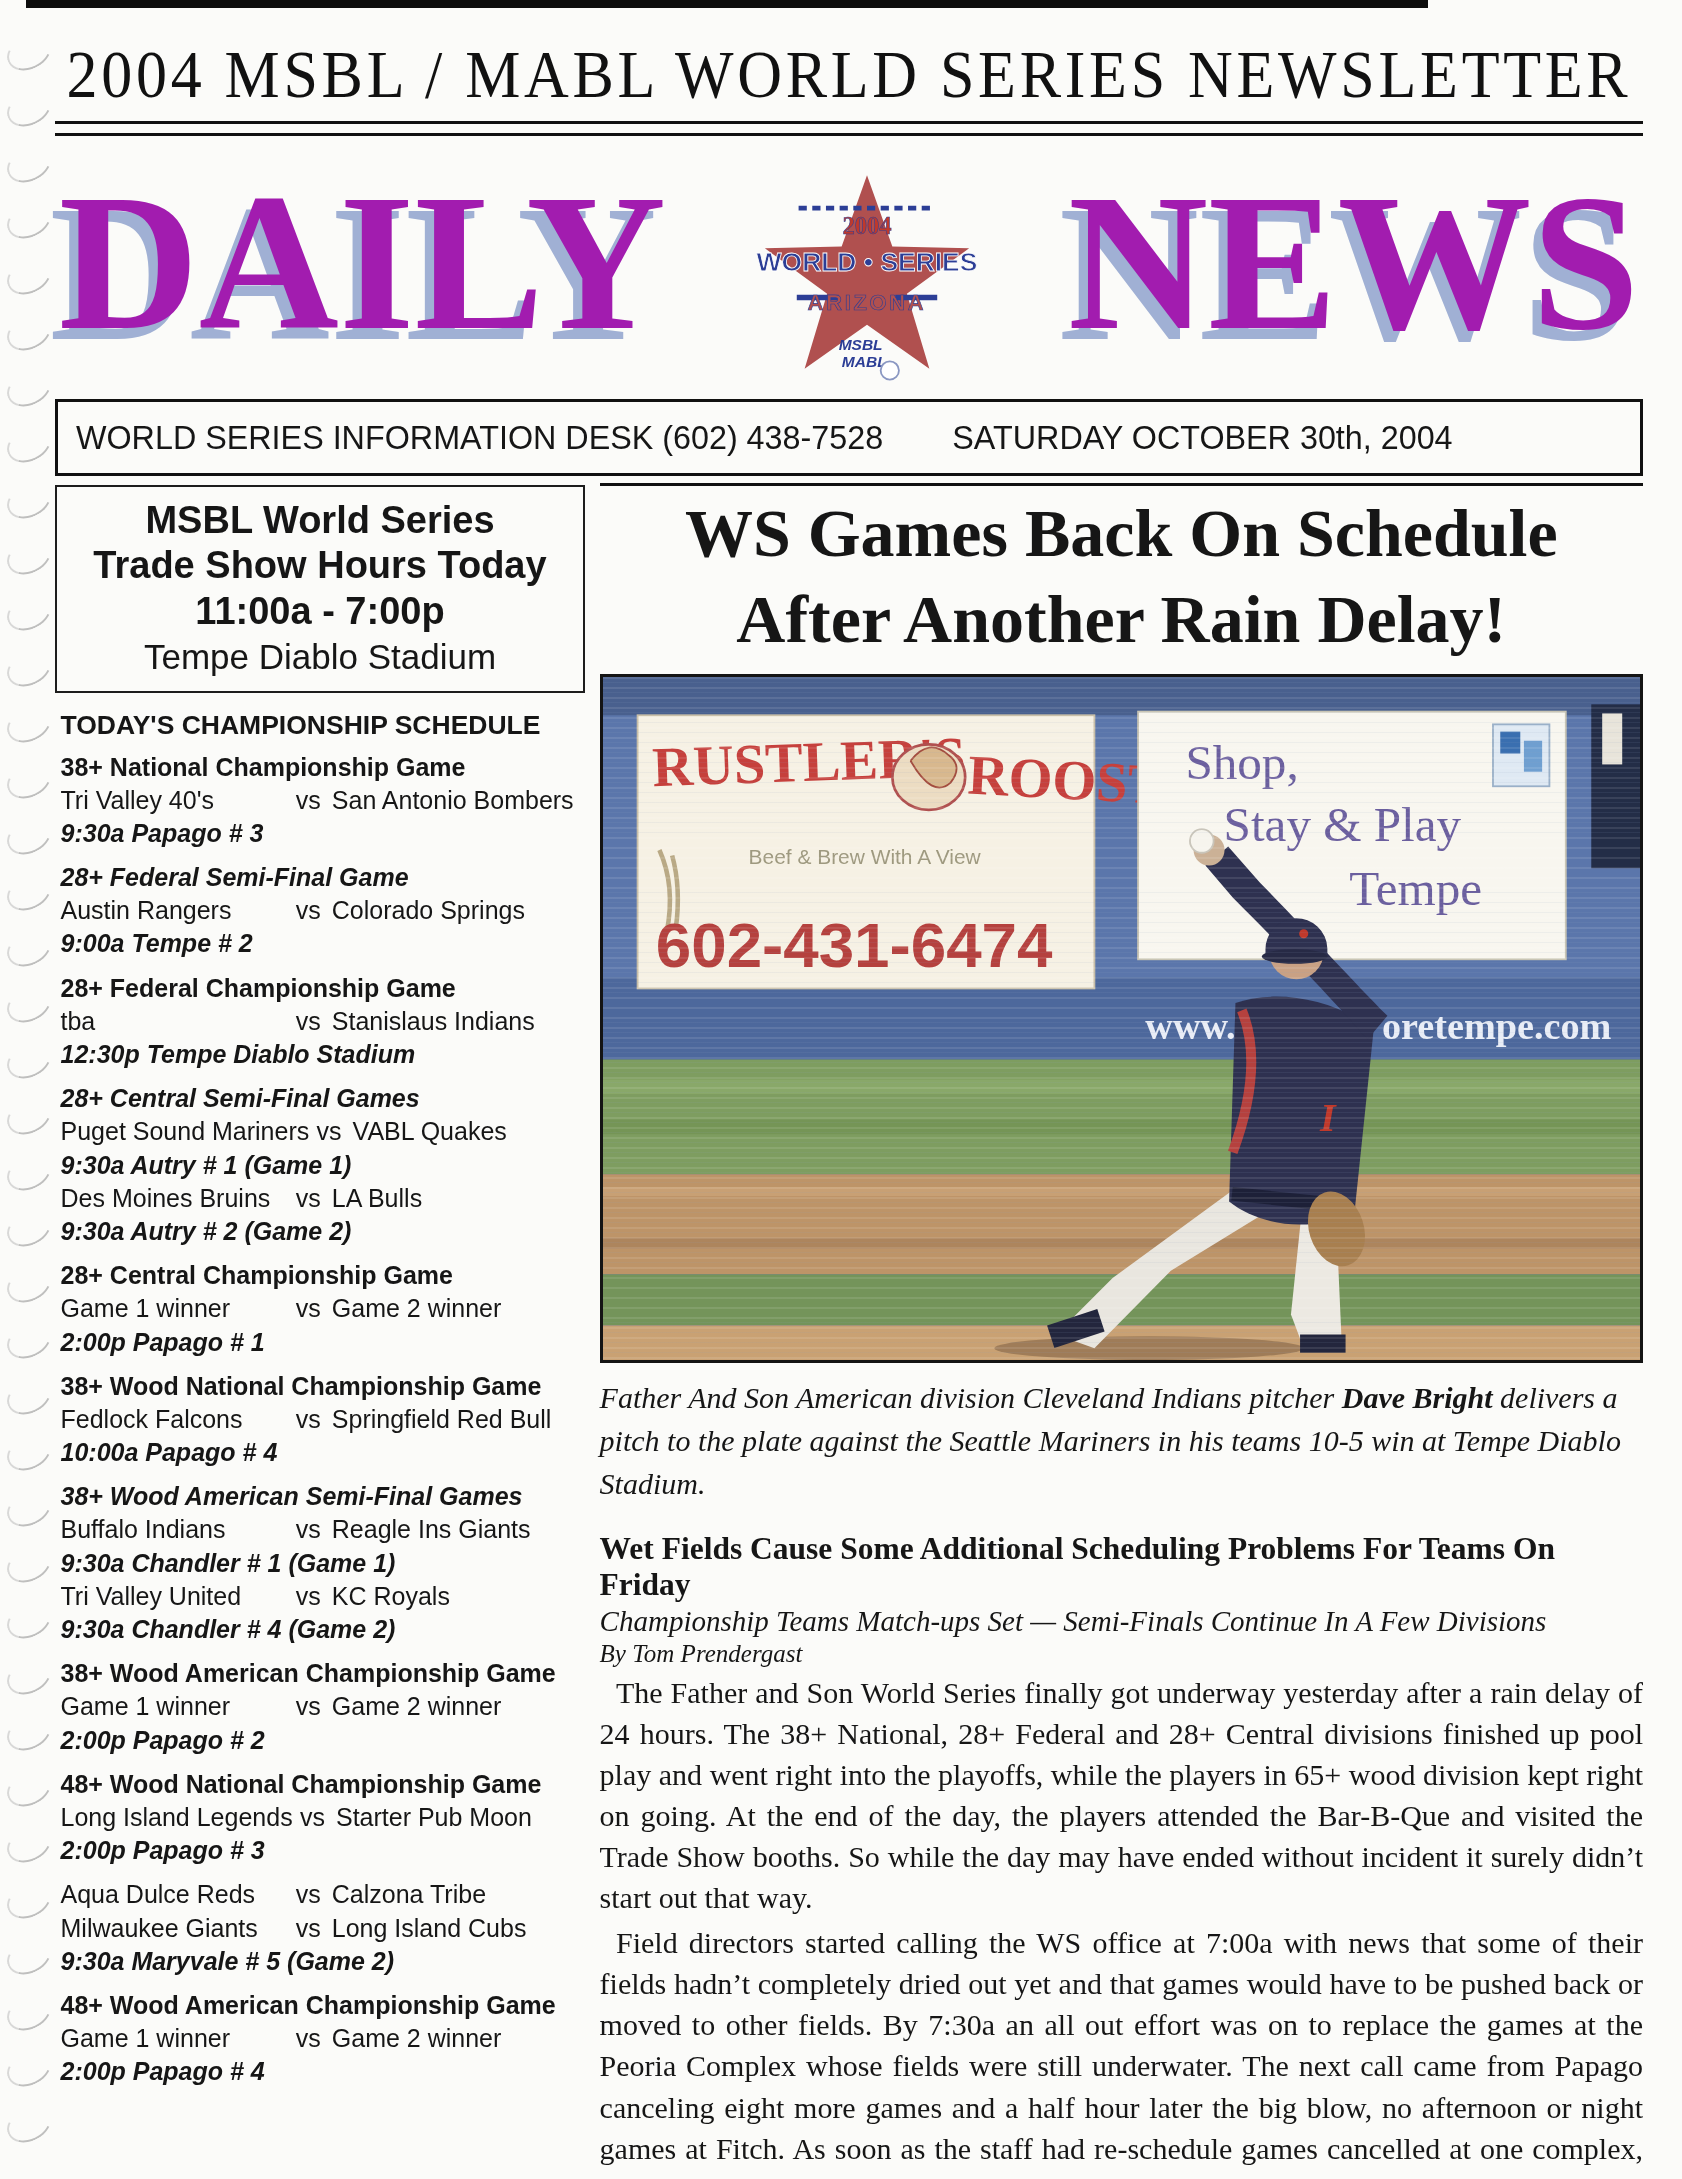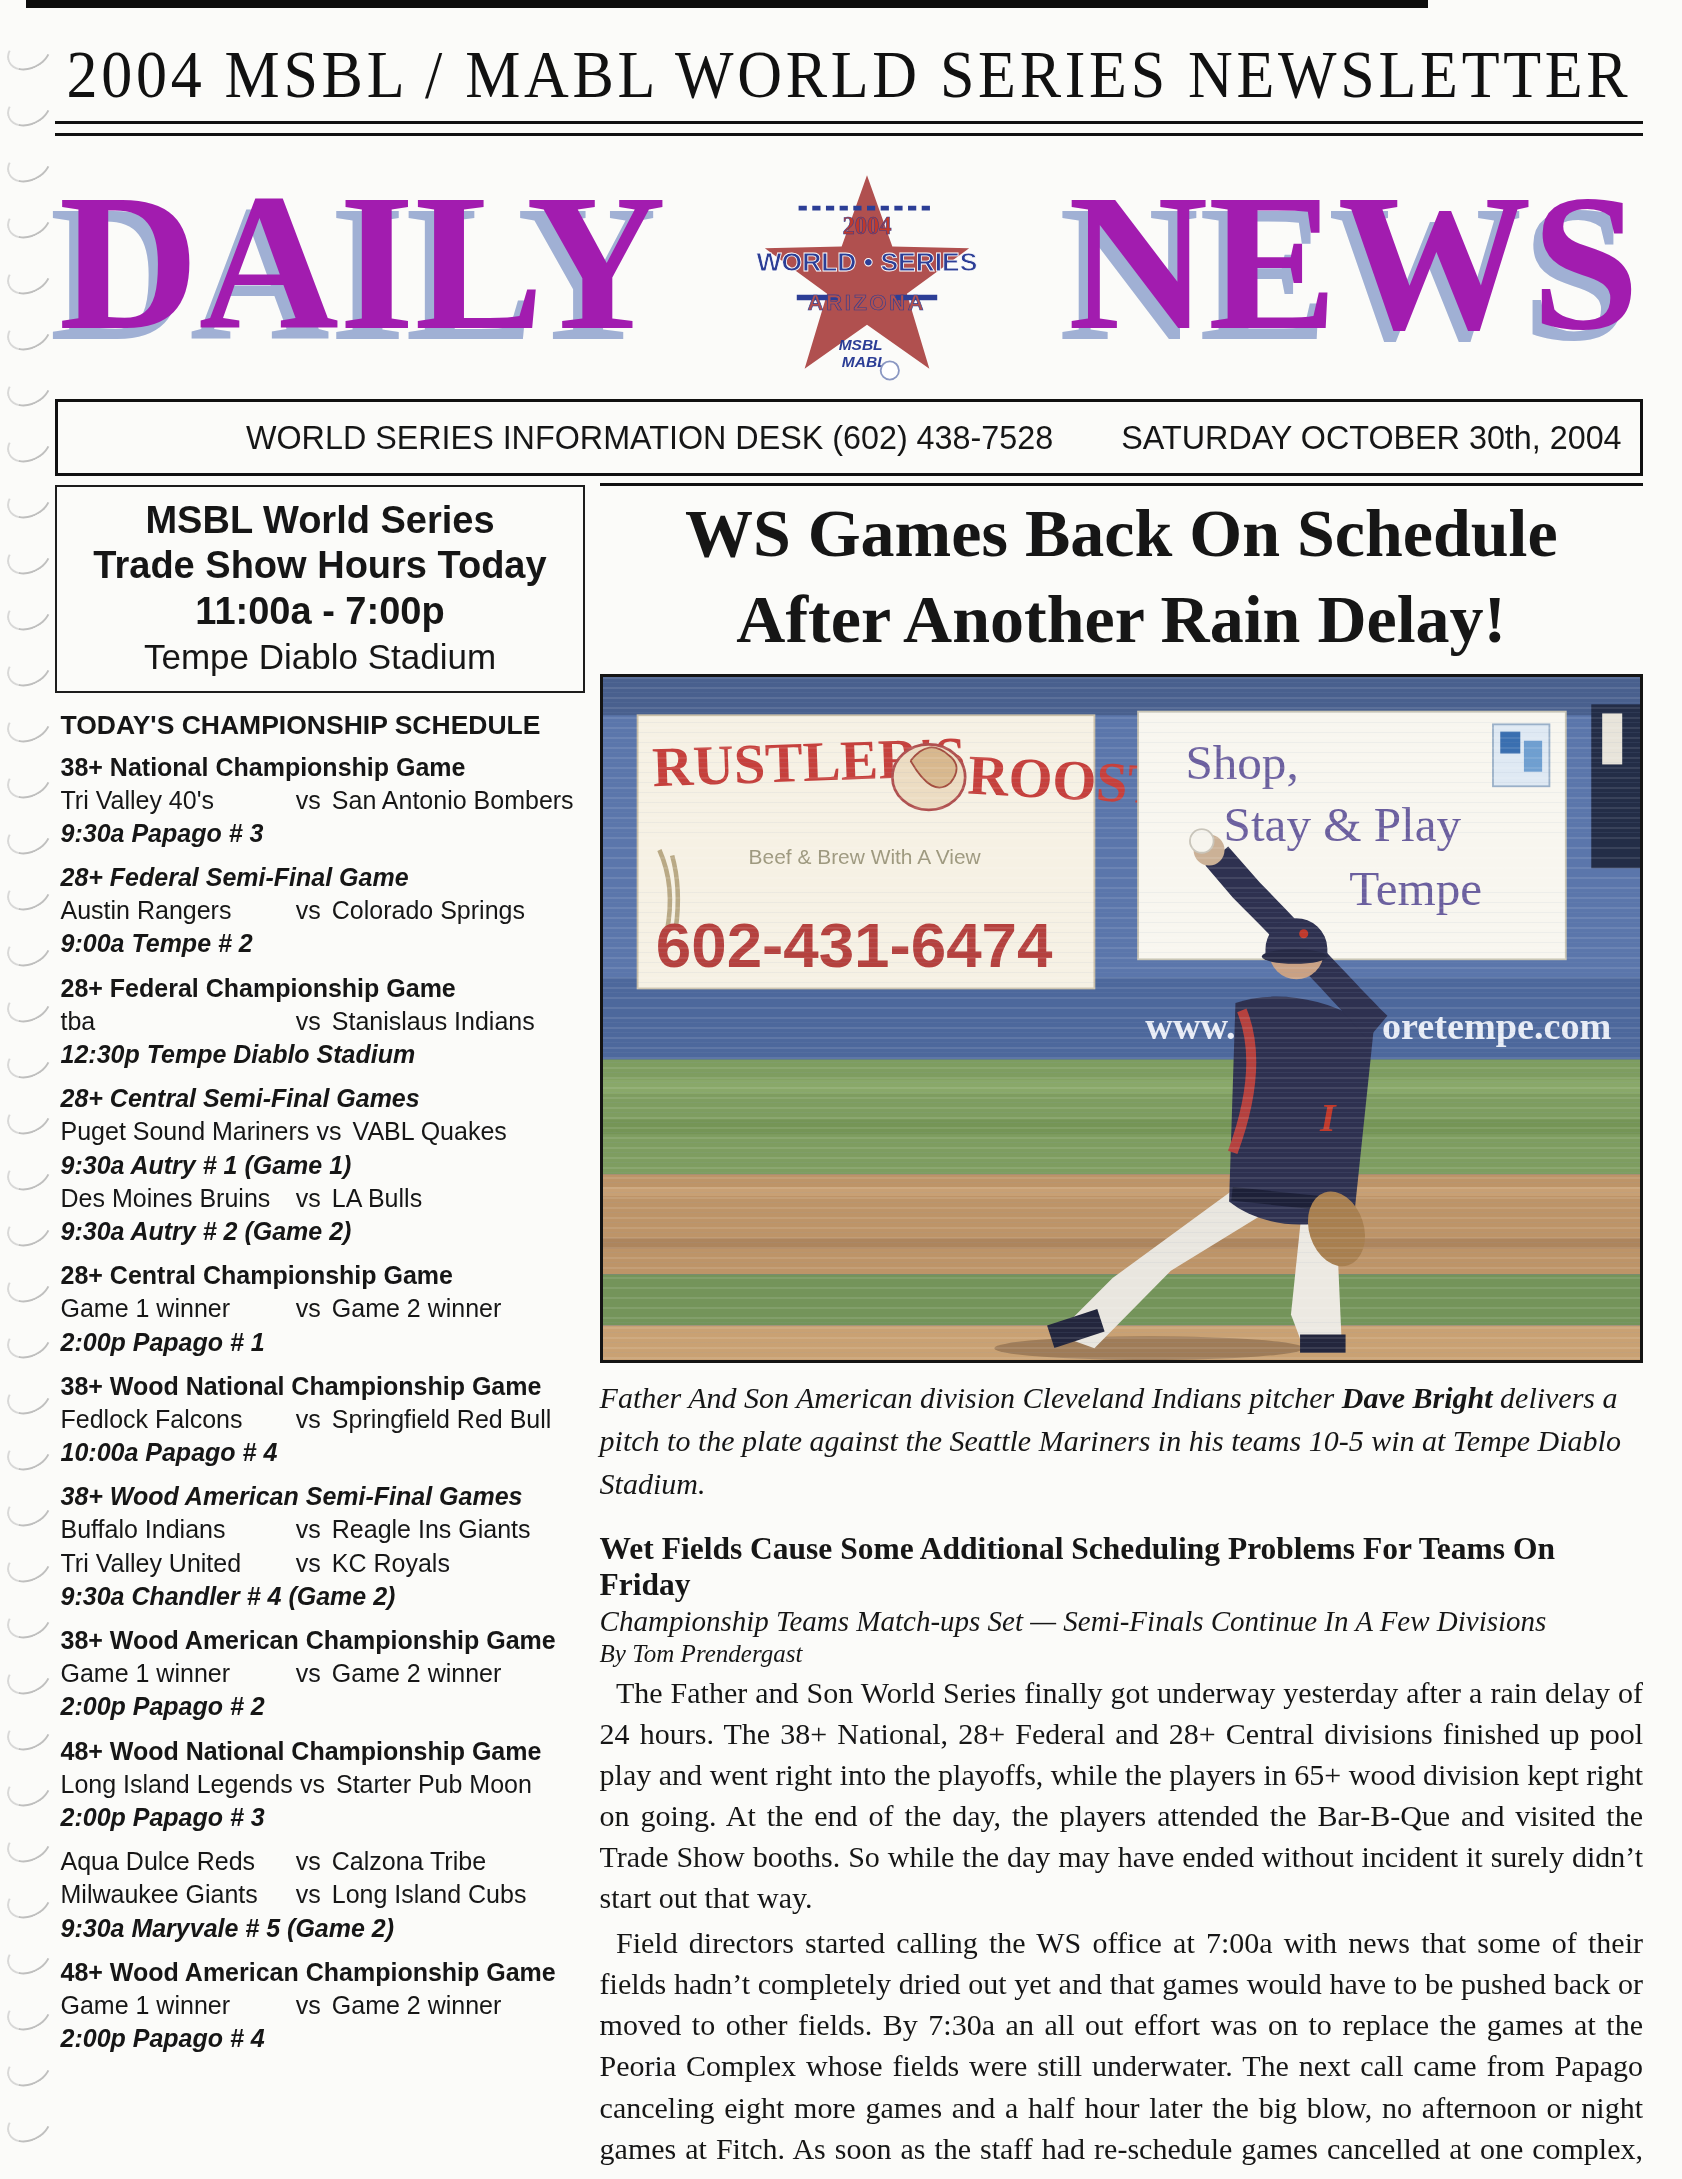--- a/index.html
+++ b/index.html
@@ -19,21 +19,21 @@
   .nl-title{margin-top:24px;text-align:center;font-family:"Liberation Serif",serif;
     font-size:62px;letter-spacing:3.7px;transform:scaleY(1.08);white-space:nowrap;color:#111}
   .rules{margin-top:11px;height:9.1px;border-top:3.7px solid #111;border-bottom:3.7px solid #111}
 
   .masthead{display:flex;justify-content:space-between;align-items:flex-start;height:263px;padding:0 3.7px}
   .mast-word{font-family:"Liberation Serif",serif;font-weight:bold;font-size:194px;line-height:254px;
     color:#a21caf;text-shadow:-9.1px 11px 0 #a0b0d4;white-space:nowrap}
   .mast-logo{width:228px;height:230px;margin-top:31px;flex:none}
 
   .infobar{border:3.7px solid #111;height:71px;display:flex;align-items:center;
-    justify-content:flex-end;padding:0 18.3px;font-size:34px;white-space:nowrap}
+    justify-content:flex-start;padding:0 18.3px;font-size:34px;white-space:nowrap}
   .infobar .l{transform:scaleX(.95);transform-origin:left center}
   .infobar .r{transform:scaleX(.95);transform-origin:right center}
 
   .cols{display:flex;gap:14.6px;margin-top:7.3px;align-items:flex-start}
   .sidebar{width:530px;flex:none}
   .main{flex:1;border-top:3.7px solid #111;padding-top:3.7px;min-width:0}
 
   .tradebox{border:2.7px solid #1d1d1d;text-align:center;padding:11px 3.7px 12.8px;margin-top:1.8px}
   .tb-b{font-weight:bold;font-size:38px;line-height:1.2}
   .tb-r{font-size:35px;line-height:1.2;margin-top:1.8px}
@@ -207,20 +207,21 @@
             </div>
             <div class="time">10:00a  Papago # 4</div>
           </div>
           <div class="sec">
             <div class="sec-title it">38+ Wood American Semi-Final Games</div>
             <div class="match">
               <span class="t1">Buffalo Indians</span>
               <span class="vs">vs</span>
               <span>Reagle Ins Giants</span>
             </div>
+            <div class="time">9:30a Chandler  # 1 (Game 1)</div>
             <div class="match">
               <span class="t1">Tri Valley United</span>
               <span class="vs">vs</span>
               <span>KC Royals</span>
             </div>
             <div class="time">9:30a  Chandler  # 4 (Game 2)</div>
           </div>
           <div class="sec">
             <div class="sec-title">38+ Wood American Championship Game</div>
             <div class="match">

